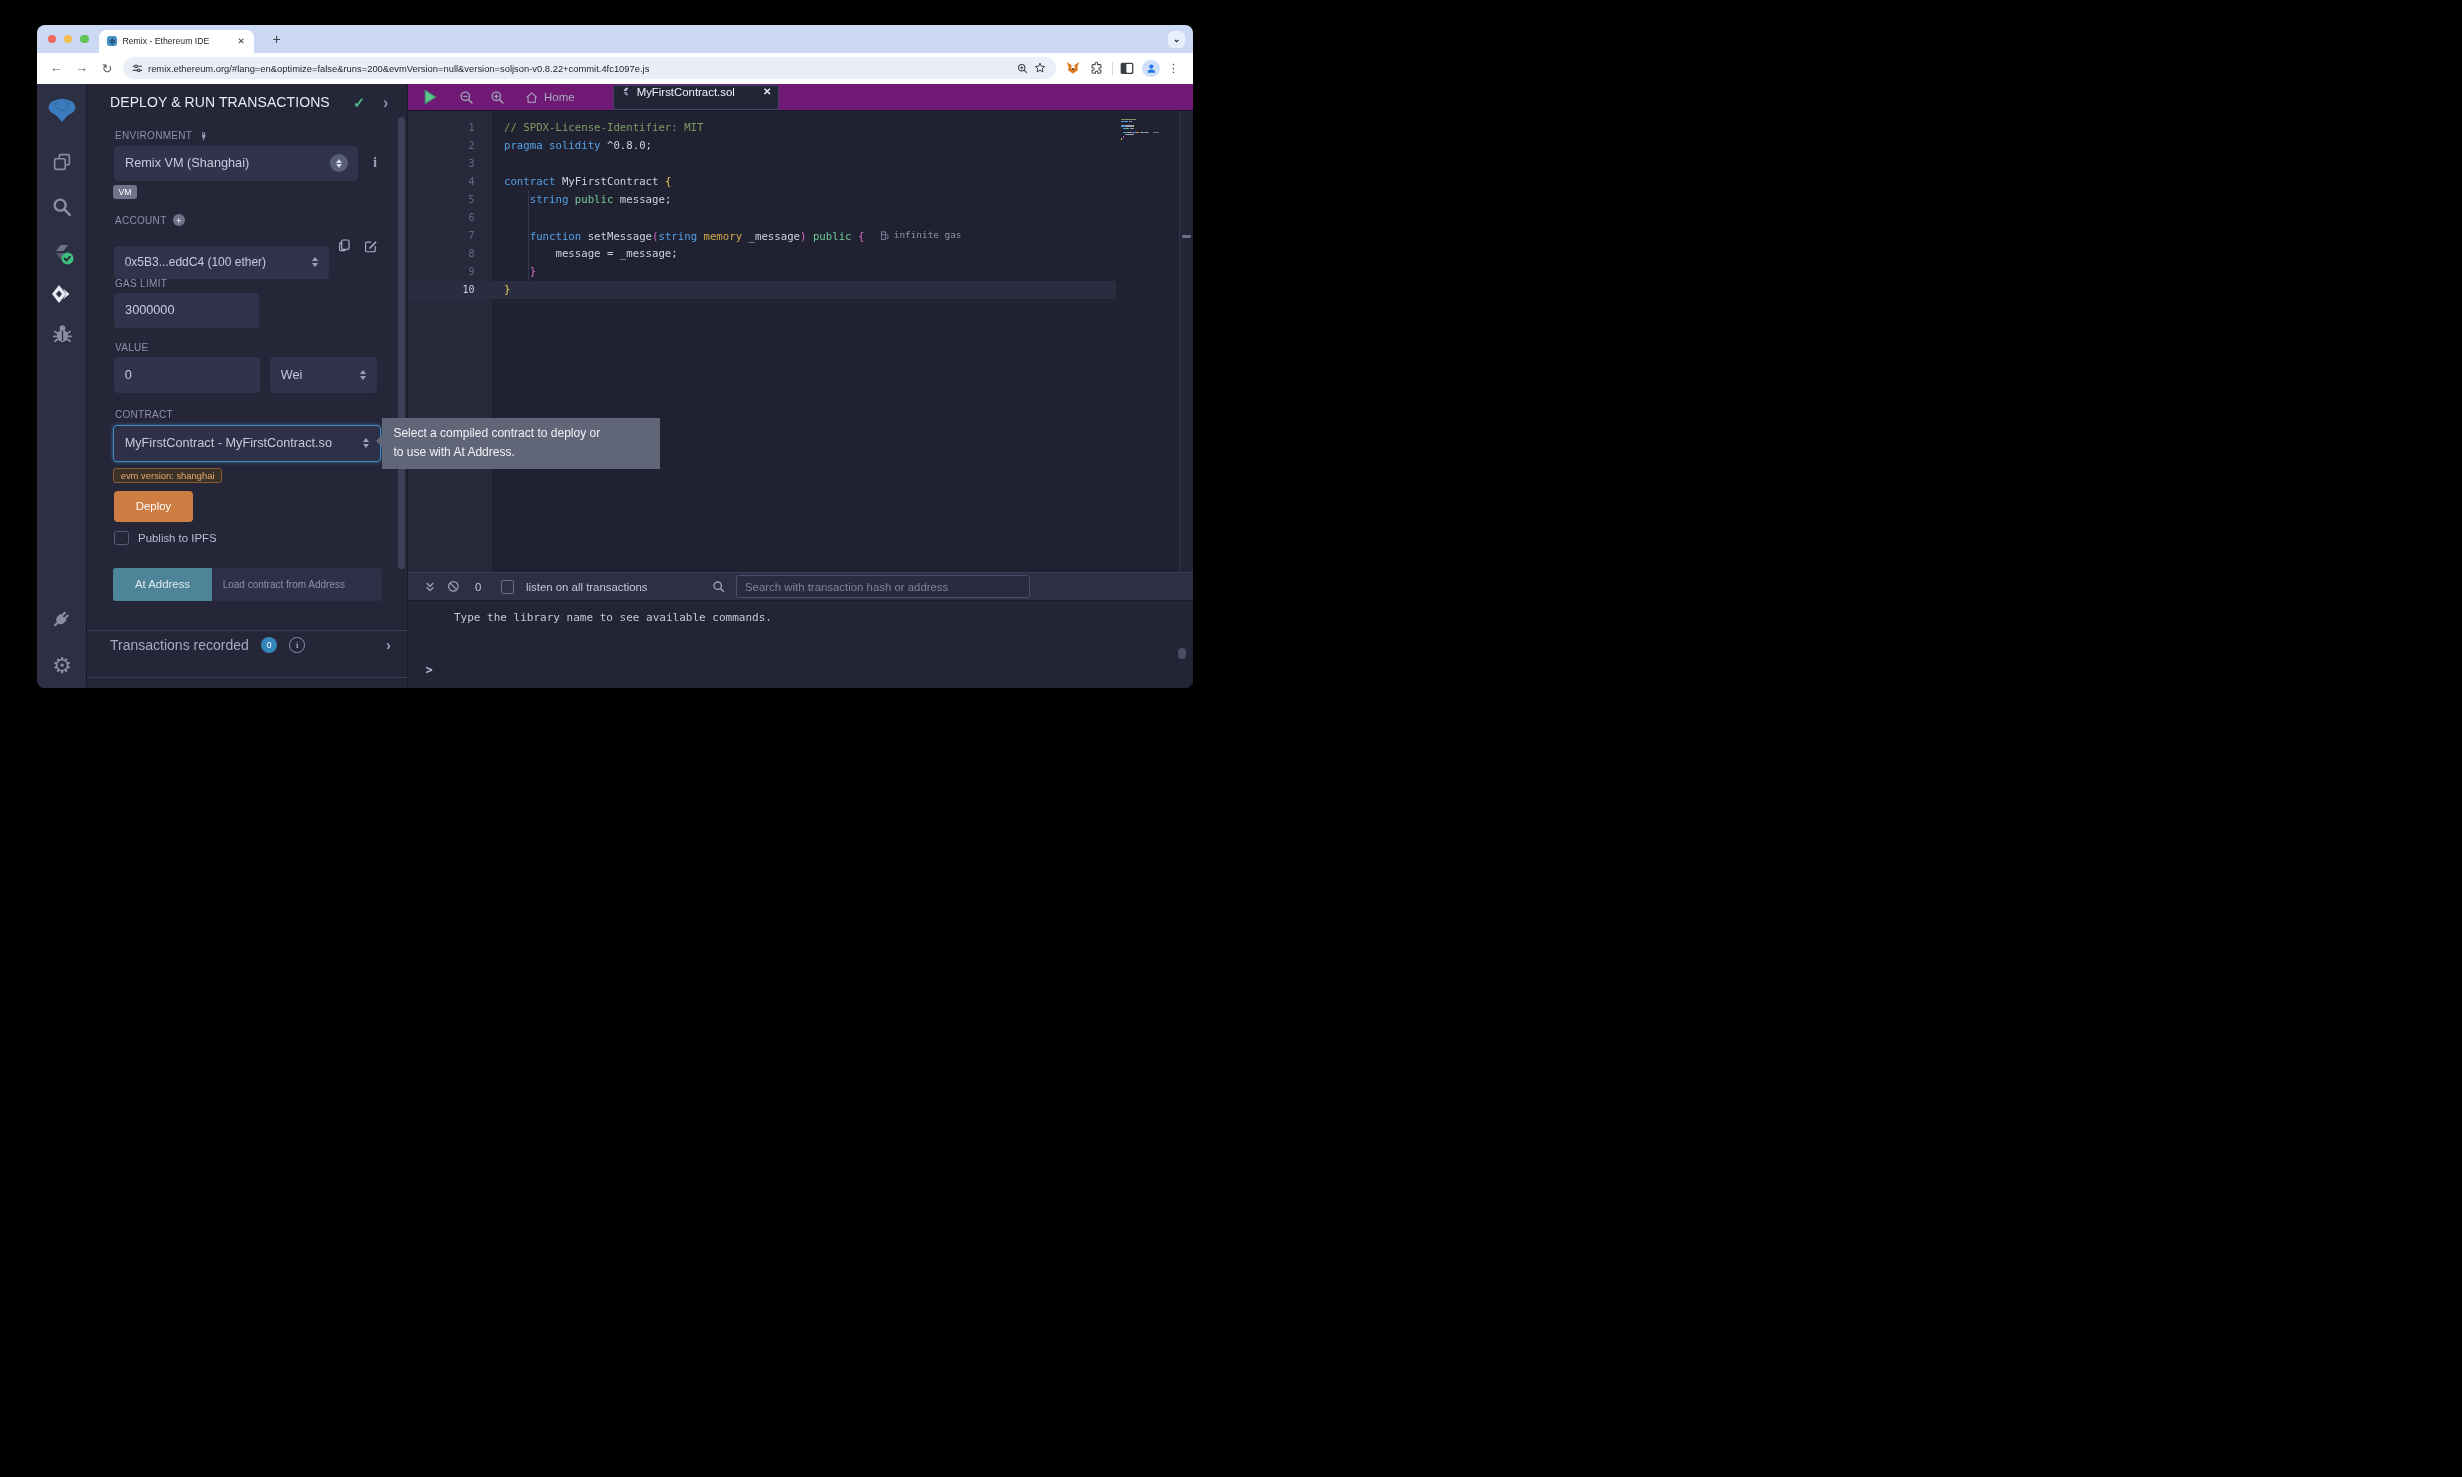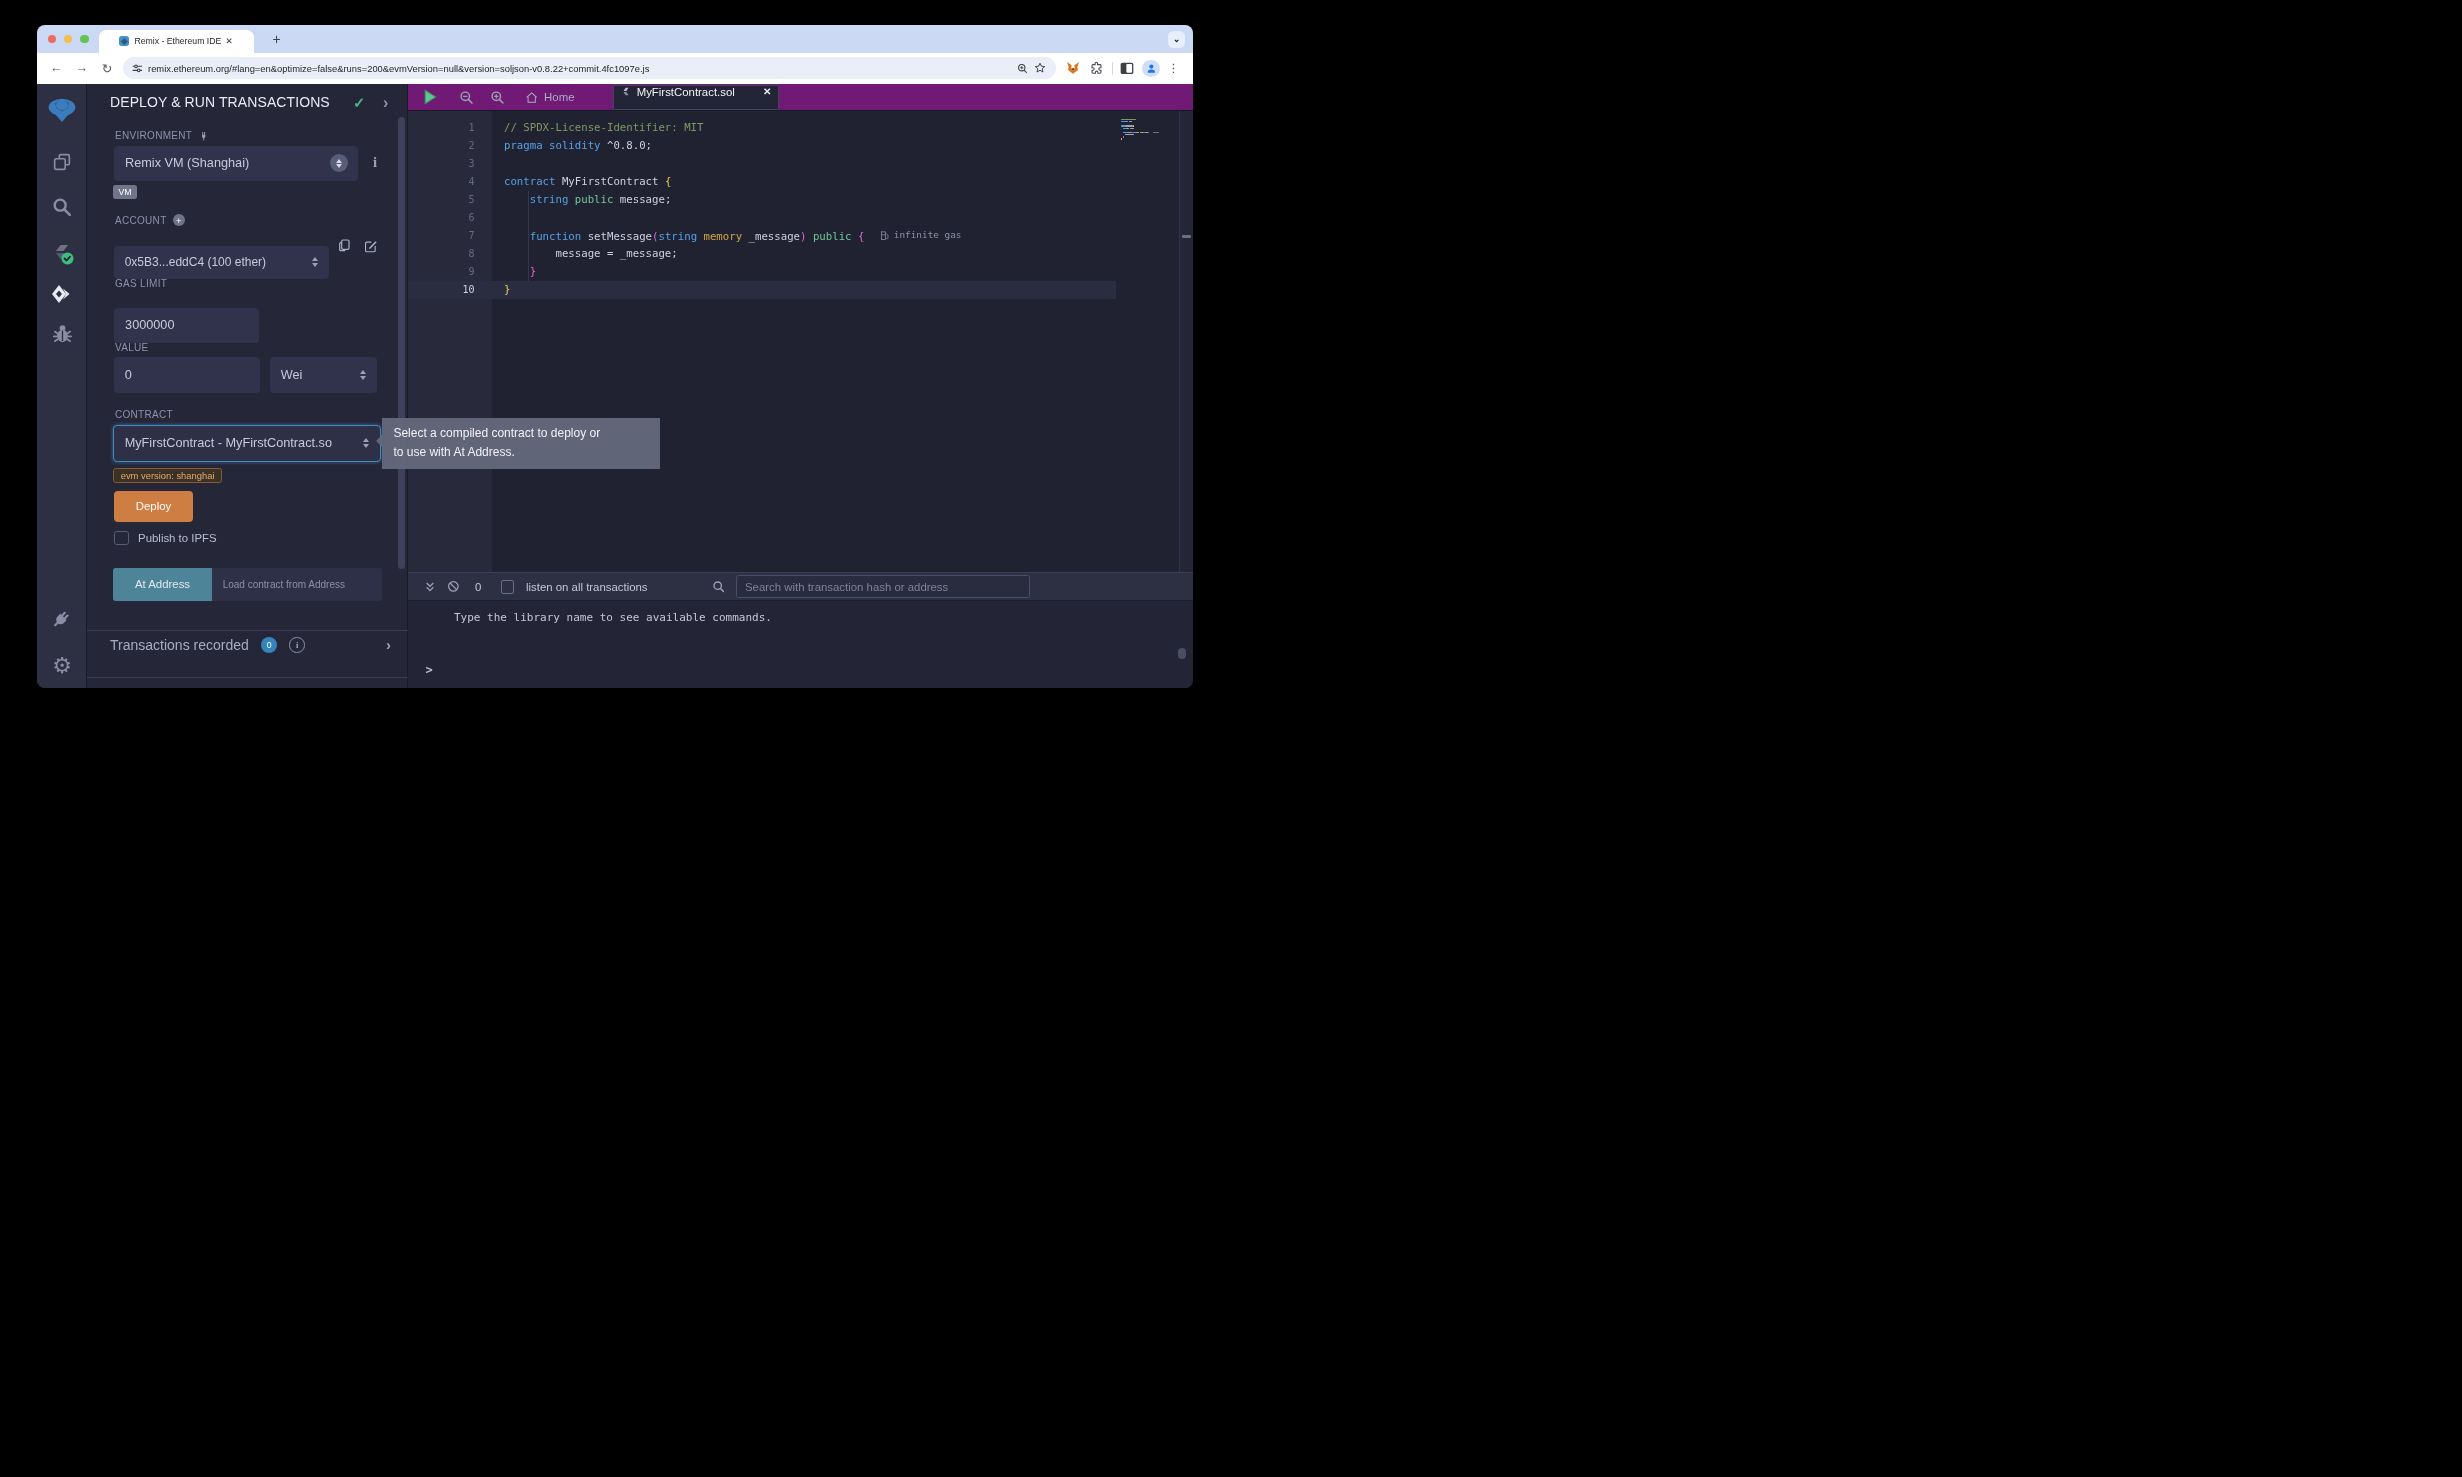--- a/index.html
+++ b/index.html
@@ -3,21 +3,21 @@
 <meta charset="utf-8">
 <style>
   * { margin:0; padding:0; box-sizing:border-box; }
   html,body { width:1231px; height:739px; background:#000; font-family:"Liberation Sans",sans-serif; overflow:hidden; }
   #window { position:absolute; left:37px; top:25.4px; width:1156px; height:663px; border-radius:8px; overflow:hidden; background:#232435; }
 
   
   .tabbar { height:27.4px; background:#ccd9f4; display:flex; align-items:center; position:relative; }
   .lights { display:flex; gap:7.4px; margin-left:10.7px; }
   .light { width:8.7px; height:8.7px; border-radius:50%; }
-  .tab { position:absolute; left:62px; bottom:0; width:155px; height:23px; background:#fff; border-radius:7.4px 7.4px 0 0; display:flex; align-items:center; padding:0 20px; }
+  .tab { position:absolute; left:62px; bottom:0; width:155px; height:23px; background:#fff; border-radius:7.4px 7.4px 0 0; display:flex; align-items:center; padding:0 8px; }
   .tab-fav { width:10px; height:10px; border-radius:2.7px; background:#4591c8; position:relative; flex:none; }
   .tab-fav::after{ content:""; position:absolute; left:2.7px; top:2.7px; width:4.7px; height:4.7px; background:#2b5e86; transform:rotate(45deg);}
   .tab-title { font-size:8.7px; color:#1e2126; margin-left:5.4px; flex:1; white-space:nowrap; overflow:hidden; }
   .tab-close { font-size:8.7px; color:#3c4043; padding:0 1.3px; }
   .newtab { position:absolute; left:231px; top:5.4px; font-size:14px; color:#3e434a; line-height:16px; width:17.4px; text-align:center; }
   .tabsearch { position:absolute; right:8px; top:6px; width:16.7px; height:16.7px; border-radius:5.4px; background:#e7eefc; color:#202124; font-size:8.7px; text-align:center; line-height:16px; font-weight:bold; }
   .toolbar { height:31px; background:#fff; display:flex; align-items:center; padding:0 9.4px; gap:5.4px; }
   .navbtn { width:20px; text-align:center; font-size:12.7px; color:#54575e; }
   .urlpill { flex:1; max-width:933px; height:22px; background:#e9eef9; border-radius:11.4px; display:flex; align-items:center; padding:0 9.4px; gap:5.4px; }
   .urltext { font-size:9.4px; color:#1d2023; flex:1; white-space:nowrap; overflow:hidden; }
@@ -282,21 +282,21 @@
         <path d="M7 7 H5.5 A1.5 1.5 0 0 0 4 8.5 v9 A1.5 1.5 0 0 0 5.5 19 h7" fill="none" stroke="#aab0c8" stroke-width="1.8"></path>
       </svg>
       <svg style="position:absolute; left:276px; top:154px;" width="15.4" height="16" viewBox="0 0 24 24">
         <path d="M19 12 v7 a2 2 0 0 1 -2 2 H6 a2 2 0 0 1 -2 -2 V8 a2 2 0 0 1 2 -2 h7" fill="none" stroke="#aab0c8" stroke-width="1.8"></path>
         <path d="M10 14.5 L19.5 4.5 l1.8 1.8 L11.8 16 l-2.6.8 Z" fill="#aab0c8"></path>
       </svg>
 
       <div class="plabel" style="left:28px; top:194px">
           <span>GAS LIMIT</span>
         </div>
-      <div class="inputbox" style="left:27.4px; top:209px; width:145px; height:35px;margin-top:15px;">
+      <div class="inputbox" style="left:27.4px; top:209px; width:145px; height:35px;">
         <input value="3000000" style="">
       </div>
 
       <div class="plabel" style="left:28px; top:258px">
           <span>VALUE</span>
         </div>
       <div class="inputbox" style="left:27px; top:273px; width:146px; height:36px;">
         <input value="0" style="">
       </div>
       <div class="select" style="left:183px; top:273px; width:107px; height:36px;">

